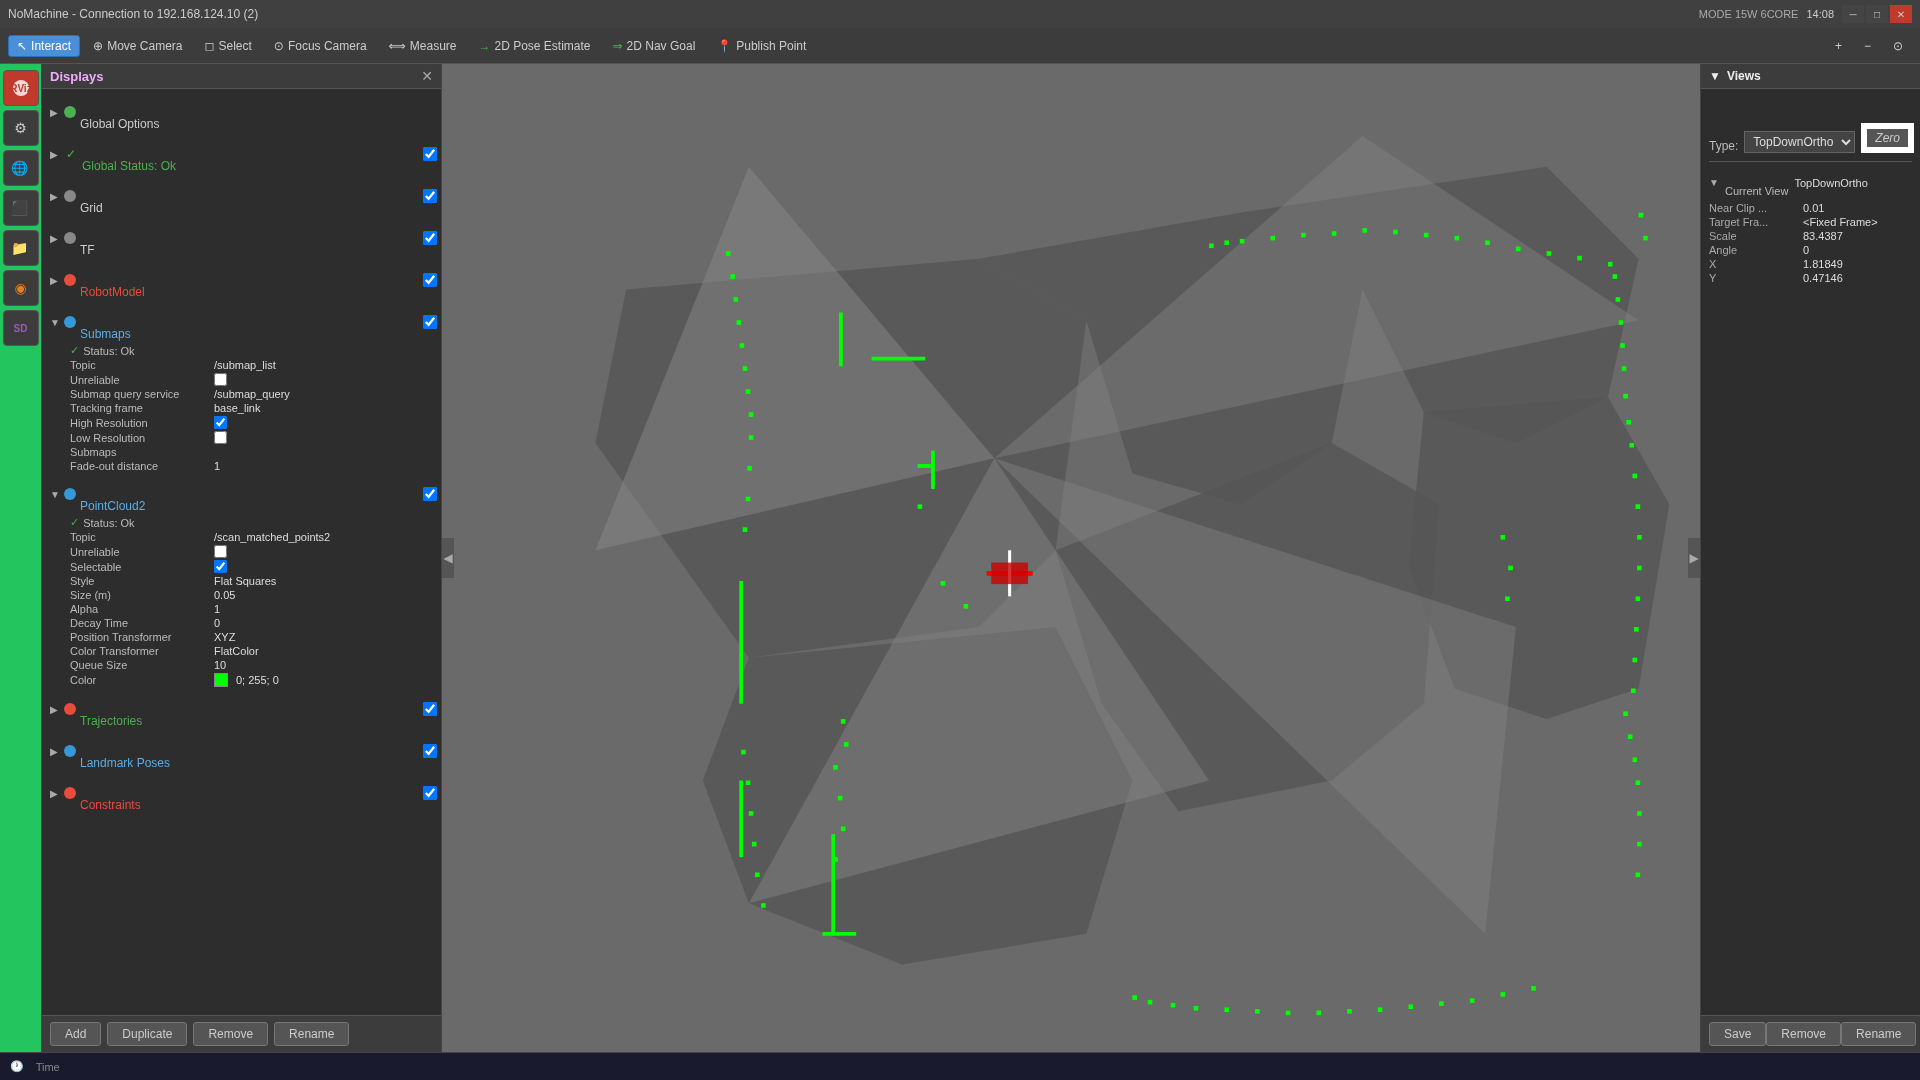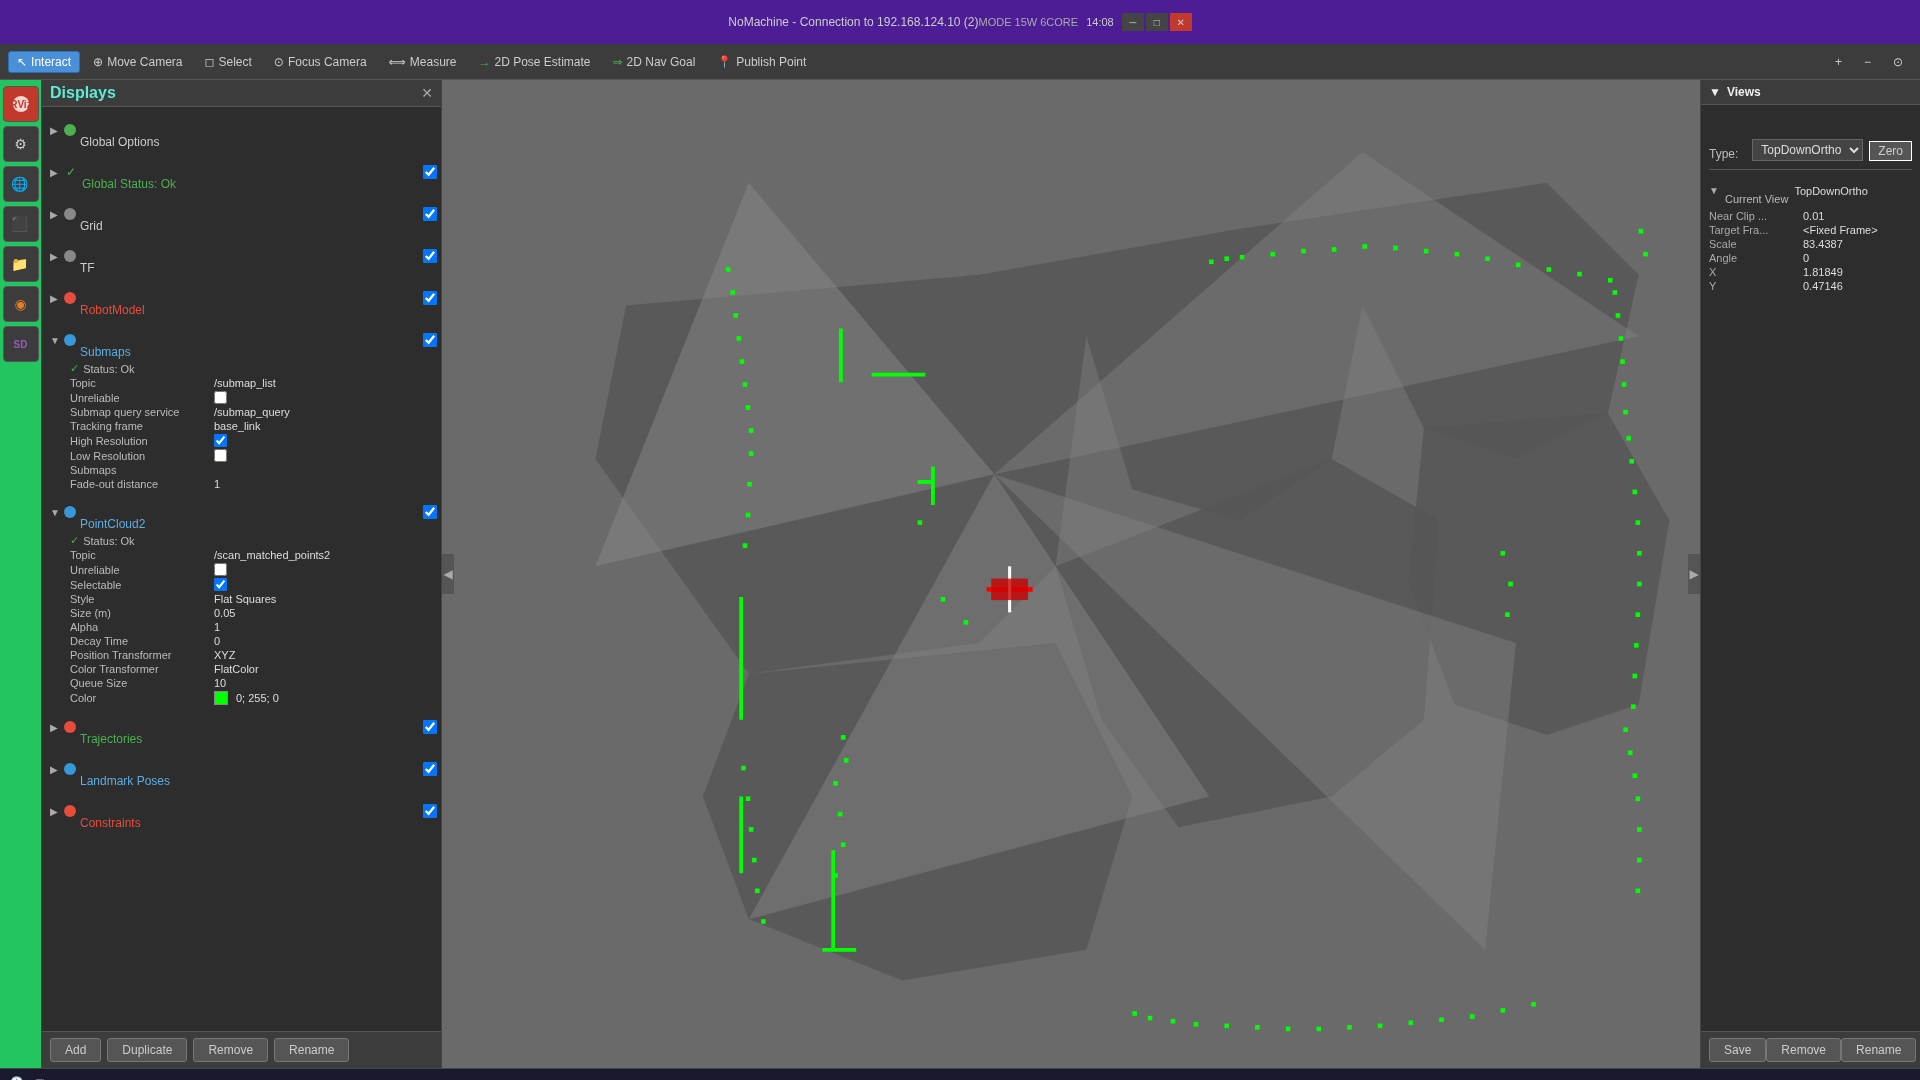--- a/index.html
+++ b/index.html
@@ -1,27 +1,27 @@
 <!DOCTYPE html>
 <html><head>
   <meta charset="utf-8">
   <style>
     * { box-sizing: border-box; margin: 0; padding: 0; }
     body { width: 1920px; height: 1080px; overflow: hidden; font-family: 'Segoe UI', Arial, sans-serif; font-size: 12px; background: #2b2b2b; color: #ccc; }
 
     
     #titlebar {
-      height: 44px;
-      background: #4c1d95;
+      height: 28px;
+      background: #404040;
       display: flex;
       align-items: center;
       padding: 0 8px;
       color: #ccc;
       font-size: 12px;
-      justify-content: center;
+      justify-content: space-between;
     }
     #titlebar .win-controls { display: flex; gap: 2px; }
     #titlebar .win-btn {
       width: 22px; height: 18px;
       background: #444;
       border: none;
       color: #ccc;
       cursor: pointer;
       font-size: 10px;
       display: flex; align-items: center; justify-content: center;
@@ -88,21 +88,21 @@
       border-right: 1px solid #444;
     }
     #displays-header {
       display: flex;
       align-items: center;
       justify-content: space-between;
       background: #3c3c3c;
       padding: 4px 8px;
       border-bottom: 1px solid #555;
     }
-    #displays-header .panel-title { font-weight: bold; color: #5eead4; font-size: 16px; }
+    #displays-header .panel-title { font-weight: bold; color: #f0abfc; font-size: 13px; }
     #displays-header .close-btn { cursor: pointer; color: #aaa; font-size: 14px; }
 
     #displays-list {
       flex: 1;
       overflow-y: auto;
       padding: 2px 0;
     }
 
     .display-item {
       padding: 2px 4px 2px 8px;
@@ -228,24 +228,25 @@
       background: #444;
       border: 1px solid #666;
       color: #ddd;
       padding: 2px 4px;
       font-size: 12px;
       flex: 1;
     }
     .views-zero-btn {
       padding: 2px 8px;
       background: #555;
-      border: 1px solid #ffffff;
+      border: 6px solid #ffffff;
       color: #ccc;
       cursor: pointer;
       font-size: 12px;
+      font-style: italic;
     }
 
     .current-view-section {
       margin-top: 8px;
       border-top: 1px solid #555;
       padding-top: 6px;
     }
     .current-view-header {
       display: flex; gap: 6px; align-items: center;
       margin-bottom: 4px;

